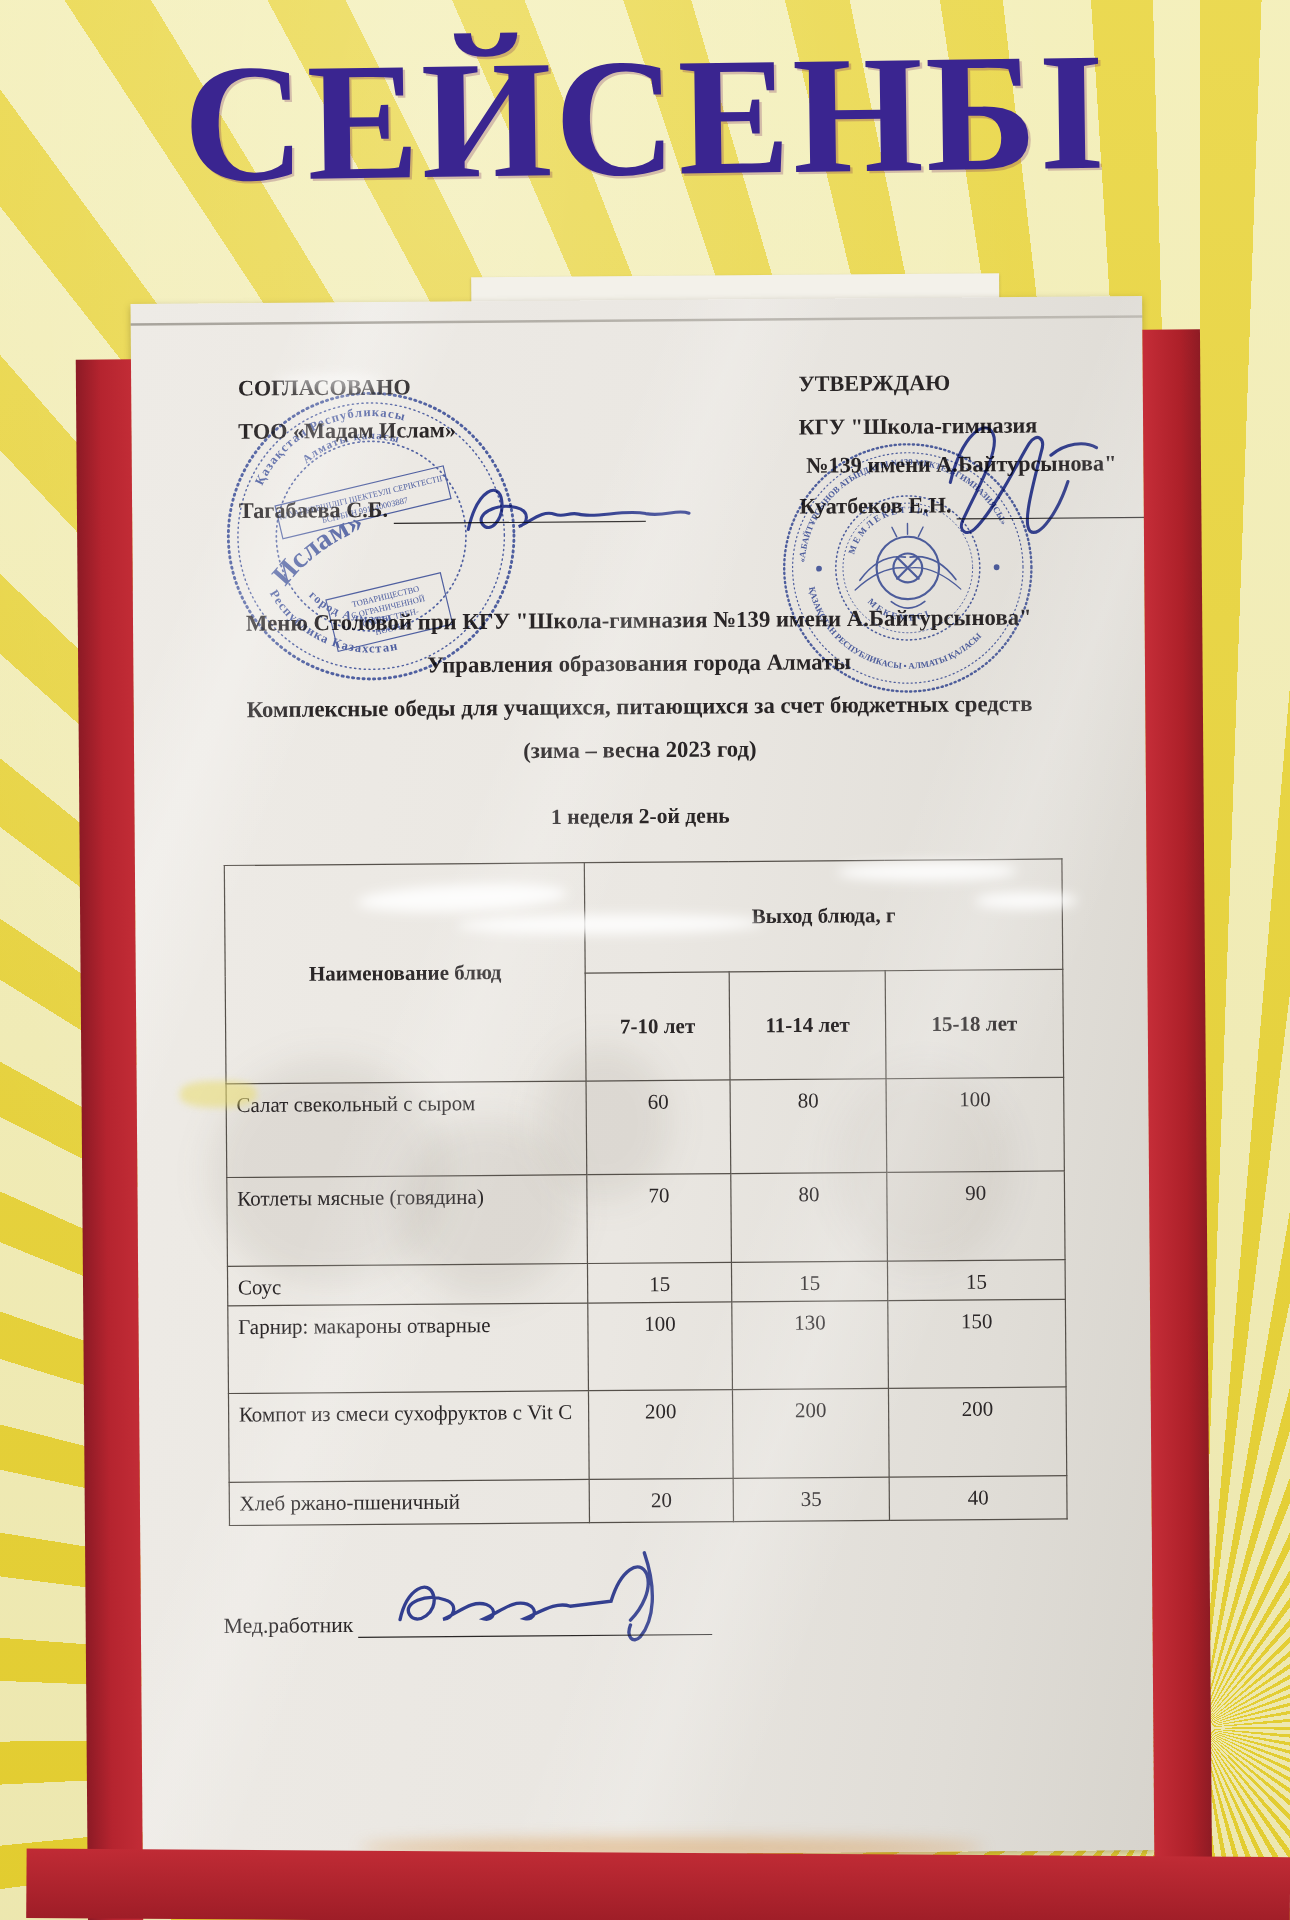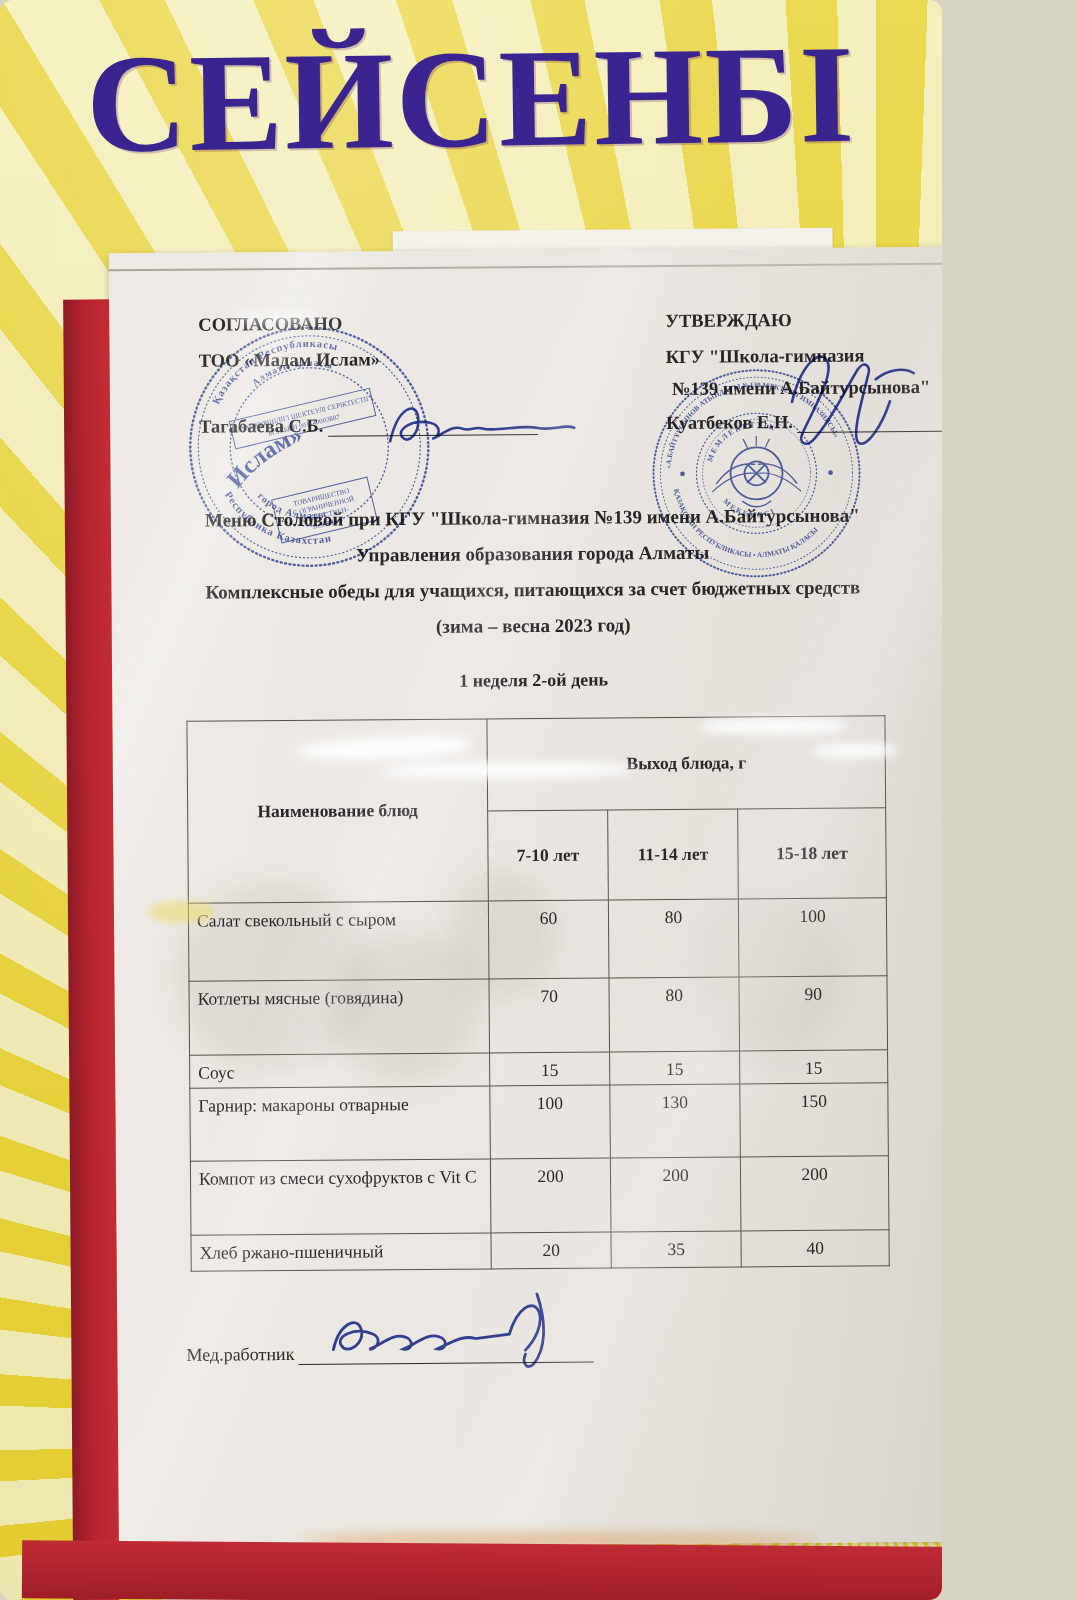--- a/index.html
+++ b/index.html
@@ -1,19 +1,18 @@
 <!DOCTYPE html>
 <html><head>
 <meta charset="utf-8">
 <style>
   html,body{margin:0;padding:0;background:#d8d4c4;}
   .stage{
-    position:relative;width:942px;height:1600px;overflow:hidden;
+    position:relative;width:1075px;height:1600px;overflow:hidden;
     font-family:"Liberation Serif",serif;
-    border-radius:13px;
   }
   
   .board-bg{
     position:absolute;inset:0;
     background:
       radial-gradient(ellipse at 35% 8%, rgba(255,255,255,.22), rgba(255,255,255,0) 55%),
       repeating-conic-gradient(from 0deg at 93% 90%,
         #e6d02e 0deg 2.05deg,
         #f2eebc 2.05deg 4.95deg);
   }

